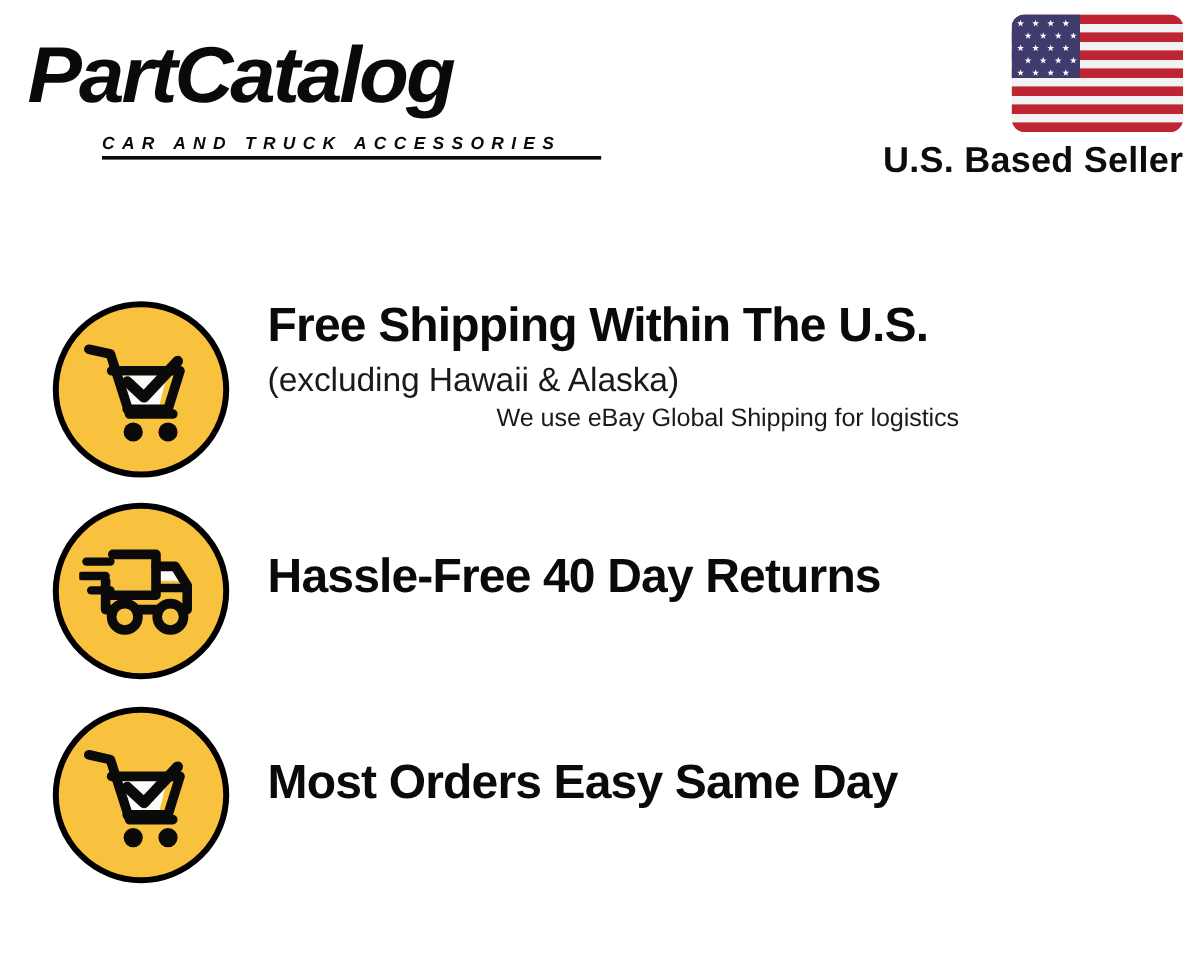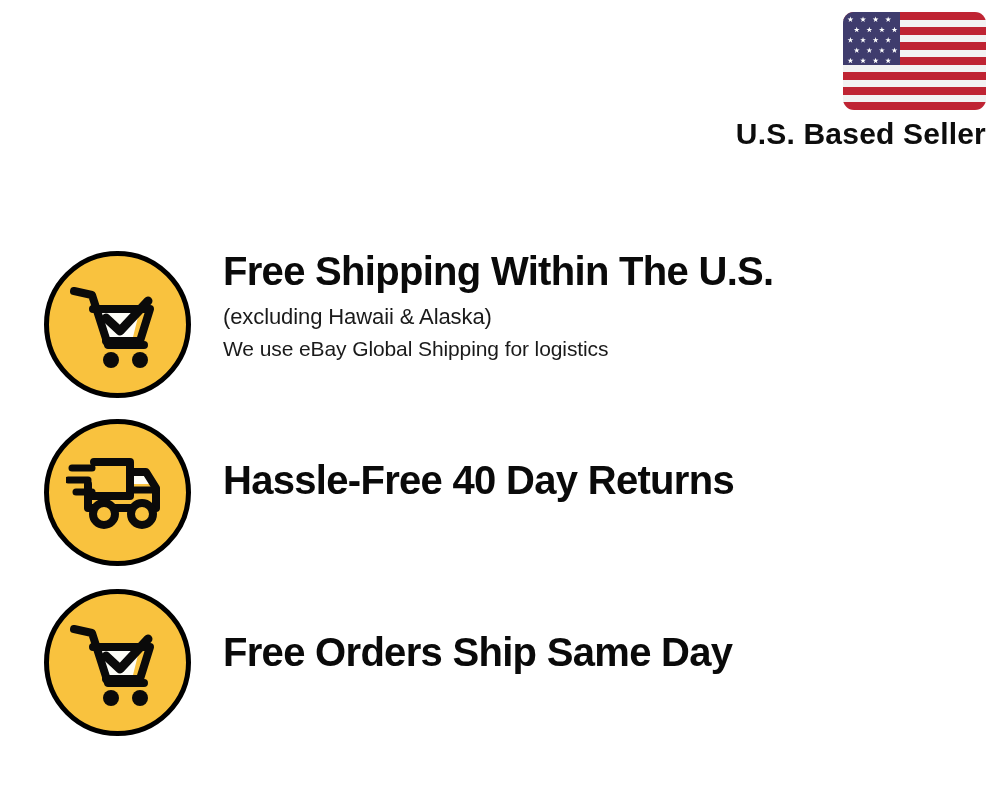--- a/index.html
+++ b/index.html
@@ -167,21 +167,21 @@
 
   .feature-title {
     font-size: 40px;
     line-height: 47px;
     font-weight: bold;
     letter-spacing: -0.7px;
     color: #0a0a0a;
     white-space: nowrap;
   }
   .feature-sub {
-    font-size: 22px;
+    font-size: 28px;
     line-height: 30px;
     font-weight: 400;
     letter-spacing: -0.1px;
     color: #1a1a1a;
     margin-top: 7px;
     white-space: nowrap;
   }
   .feature-extra-title {
     font-size: 20px;
     line-height: 26px;
@@ -192,27 +192,33 @@
     white-space: nowrap;
   }
   .feature-extra-sub {
     font-size: 21px;
     line-height: 28px;
     font-weight: 400;
     letter-spacing: -0.1px;
     color: #1a1a1a;
     margin-top: 3px;
     white-space: nowrap;
+    text-align: center;
   }
 </style>
 </head>
 <body>
 
 <div id="header">
 
+  <div id="brand-logo">
+    <div id="brand-wordmark">PartCatalog</div>
+    <div id="brand-tagline">CAR AND TRUCK ACCESSORIES</div>
+    <div id="brand-underline"></div>
+  </div>
 
   <div id="us-seller-badge">
     <div id="us-flag">
       <div class="stripes">
         <div class="stripe red"></div>
         <div class="stripe white"></div>
         <div class="stripe red"></div>
         <div class="stripe white"></div>
         <div class="stripe red"></div>
         <div class="stripe white"></div>
@@ -302,17 +308,17 @@
       <svg width="100" height="92" viewBox="0 0 100 92" xmlns="http://www.w3.org/2000/svg" aria-hidden="true">
         <polygon points="28,30 72,30 64,62 36,62" fill="#fdfdf7"></polygon>
         <path d="M6,12 L24,16 L40,66 L76,66" fill="none" stroke="#0a0a0a" stroke-width="8" stroke-linecap="round" stroke-linejoin="round"></path>
         <path d="M25,30 L82,30 L72,62 L38,62" fill="none" stroke="#0a0a0a" stroke-width="8" stroke-linecap="round" stroke-linejoin="round"></path>
         <path d="M38,39 L52,52 L80,22" fill="none" stroke="#0a0a0a" stroke-width="9" stroke-linecap="round" stroke-linejoin="round"></path>
         <circle cx="43" cy="81" r="8" fill="#0a0a0a"></circle>
         <circle cx="72" cy="81" r="8" fill="#0a0a0a"></circle>
       </svg>
     </div>
     <div class="feature-text">
-      <div class="feature-title">Free Orders Ship Same Day</div>
+      <div class="feature-title">Most Orders Easy Same Day</div>
     </div>
   </div>
 
 </div>
 
 </body></html>

